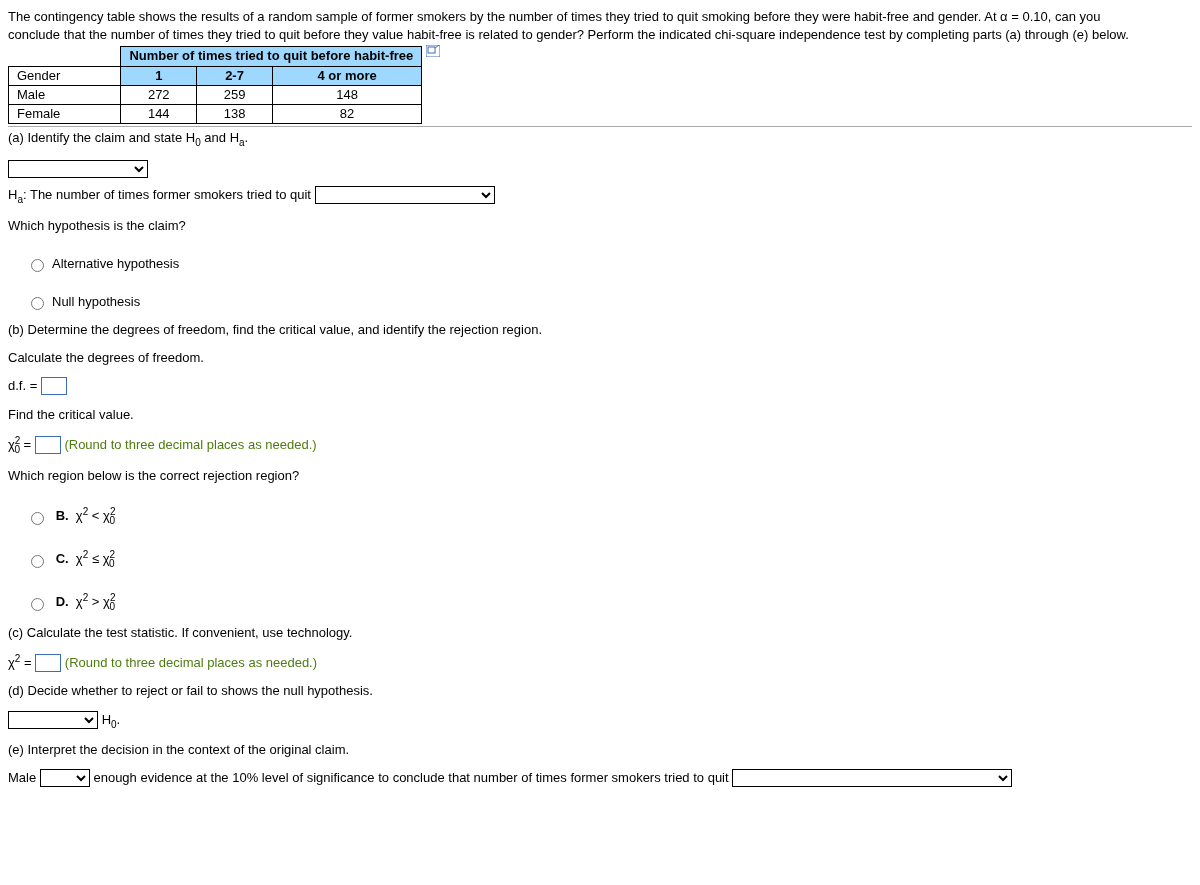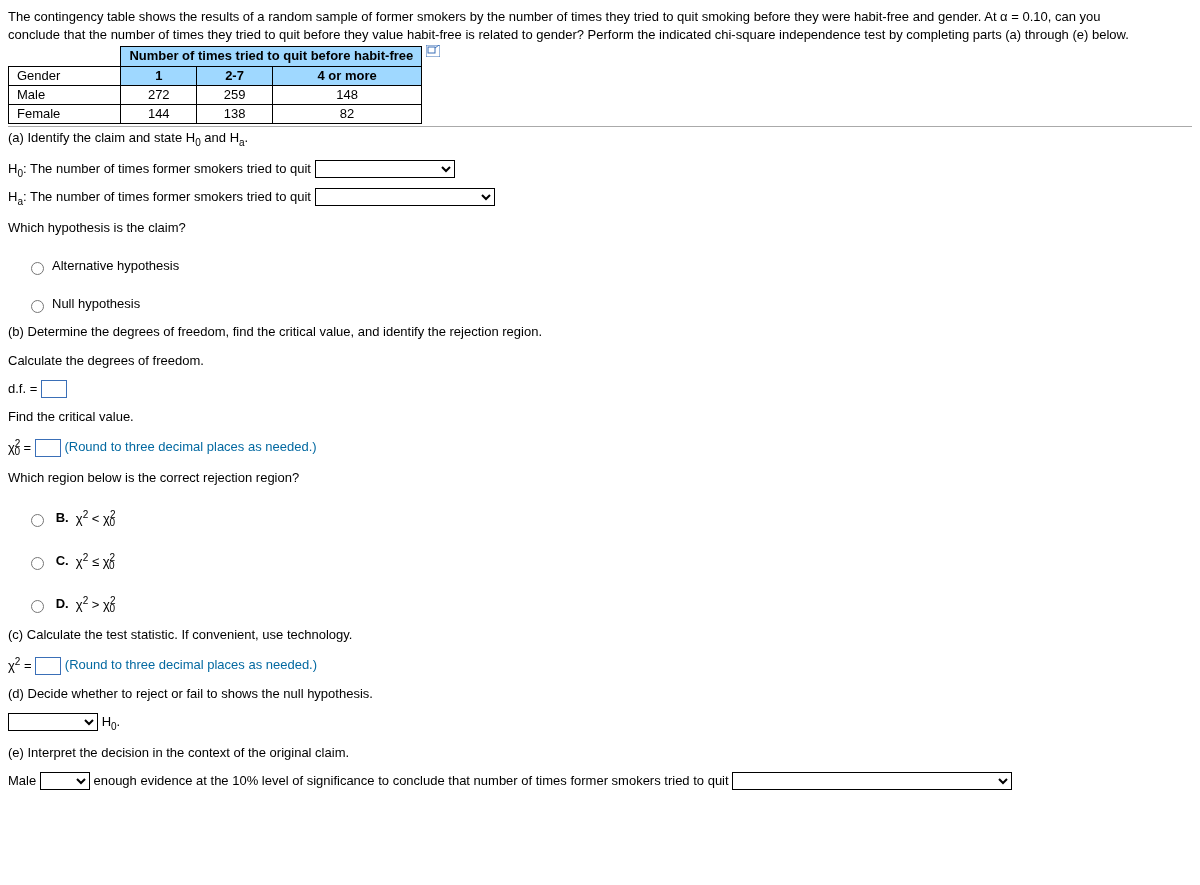--- a/index.html
+++ b/index.html
@@ -50,21 +50,21 @@
     font-size: 12px;
     background: #fff;
   }
   input.box {
     border: 1px solid #3a6fb7;
     height: 16px;
     font-size: 12px;
     padding: 0 2px;
   }
   .hint {
-    color: #0369a1;
+    color: #4d7c0f;
   }
   .section {
     margin-top: 10px;
   }
   .radio-row {
     margin: 20px 0 4px 18px;
   }
   input[type=radio] {
     margin-right: 8px;
     vertical-align: middle;
@@ -119,21 +119,20 @@
   </span>
 </div>
 
 <div class="thinline"></div>
 
 <div>
   <span>(a) Identify the claim and state H</span><span class="sub">0</span><span> and H</span><span class="sub">a</span><span>.</span>
 </div>
 
 <div class="section">
-  <span><span>H</span><span class="sub">0</span><span>: The number of times former smokers tried to quit</span></span>
   <select class="drop" style="width:140px;"><option></option></select>
 </div>
 <div style="margin-top:8px;">
   <span><span>H</span><span class="sub">a</span><span>: The number of times former smokers tried to quit</span></span>
   <select class="drop" style="width:180px;"><option></option></select>
 </div>
 
 <div class="section">Which hypothesis is the claim?</div>
 
 <div class="section">

